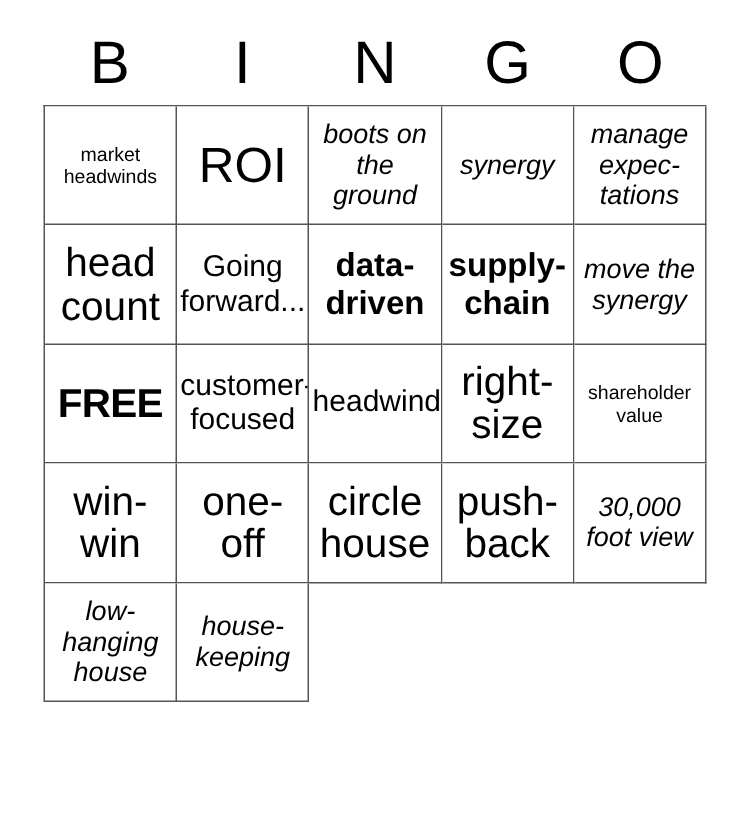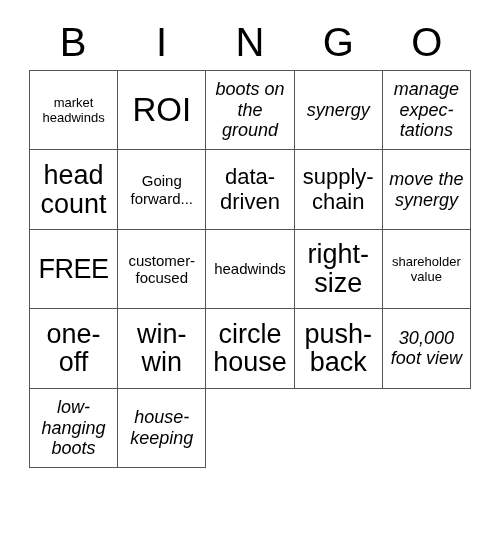--- a/index.html
+++ b/index.html
@@ -78,29 +78,29 @@
     width: 100%;
     text-align: center;
     line-height: 1.04;
     color: #000000;
     word-break: normal;
     hyphens: none;
   }
 
   
   .fs-xs  .cell-text { font-size: 13px; line-height: 1.18; }
-  .fs-s   .cell-text { font-size: 15px; line-height: 1.15; }
+  .fs-s   .cell-text { font-size: 20px; line-height: 1.15; }
   .fs-m   .cell-text { font-size: 18px; line-height: 1.14; font-style: italic; }
-  .fs-l   .cell-text { font-size: 22px; line-height: 1.10; }
+  .fs-l   .cell-text { font-size: 22px; line-height: 1.10; font-weight: bold; }
   .fs-xl  .cell-text { font-size: 27px; line-height: 1.06; }
   .fs-xxl .cell-text { font-size: 33px; line-height: 1.03; }
 
   .free .cell-text {
     font-size: 27px;
-    font-weight: normal;
+    font-weight: bold;
     letter-spacing: -0.5px;
   }
 </style>
 </head>
 <body>
 
 <div id="card">
 
   <div id="header-row">
     <div class="header-letter">B</div>
@@ -154,36 +154,36 @@
         <span class="cell-text">headwinds</span>
       </div>
 
     <div class="cell fs-xl">
         <span class="cell-text">right-size</span>
       </div>
     <div class="cell fs-xs">
         <span class="cell-text">shareholder value</span>
       </div>
     <div class="cell fs-xl">
-        <span class="cell-text">one-off</span>
+        <span class="cell-text">win-win</span>
       </div>
     <div class="cell fs-xl">
-        <span class="cell-text">win-win</span>
+        <span class="cell-text">one-off</span>
       </div>
 
     <div class="cell fs-xl">
         <span class="cell-text">circle house</span>
       </div>
     <div class="cell fs-xl">
         <span class="cell-text">push-back</span>
       </div>
     <div class="cell fs-m">
         <span class="cell-text">30,000 foot view</span>
       </div>
     <div class="cell fs-m">
-        <span class="cell-text">low-hanging boots</span>
+        <span class="cell-text">low-hanging house</span>
       </div>
     <div class="cell fs-m">
         <span class="cell-text">house-keeping</span>
       </div>
 
   </div>
 </div>
 
 </body></html>

